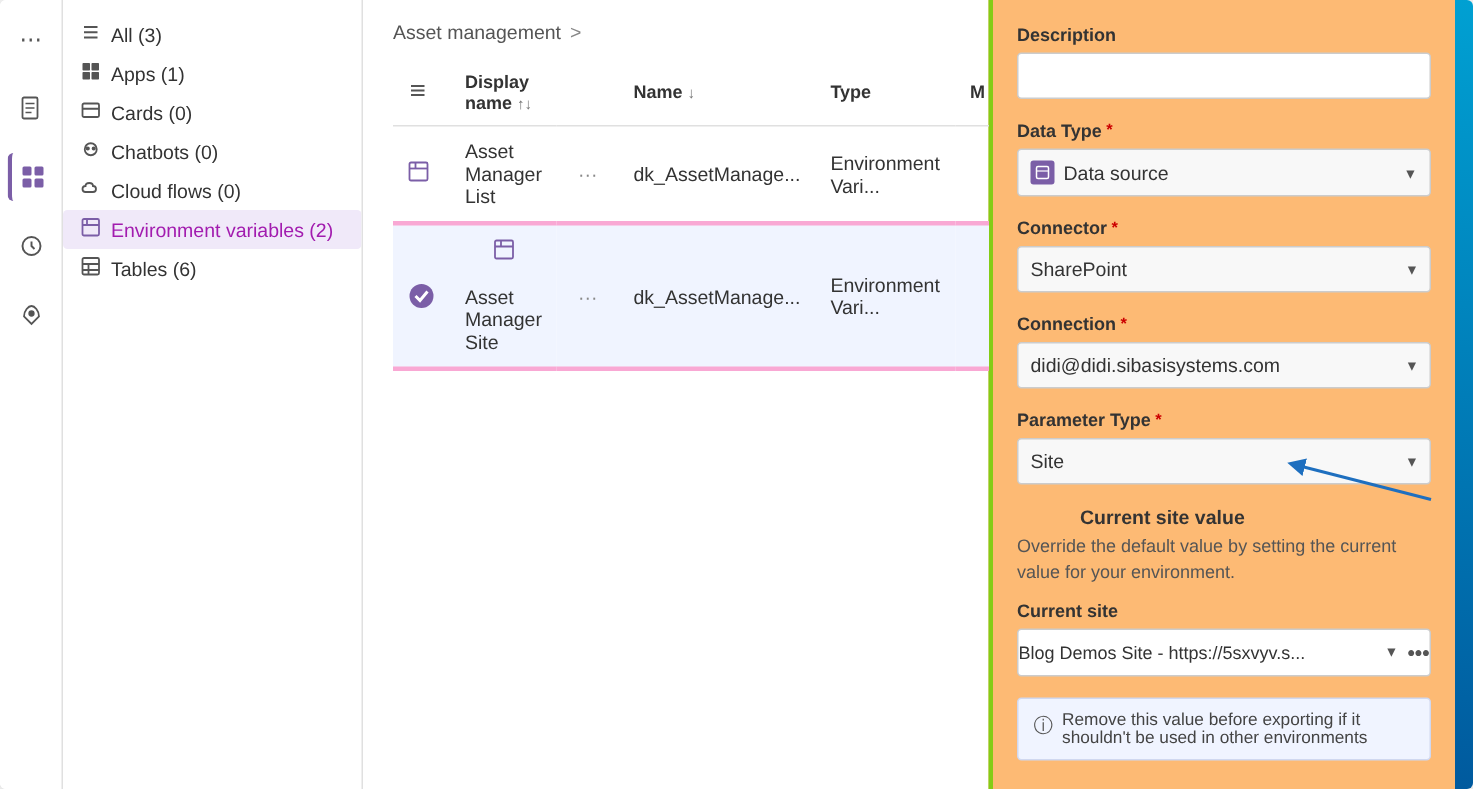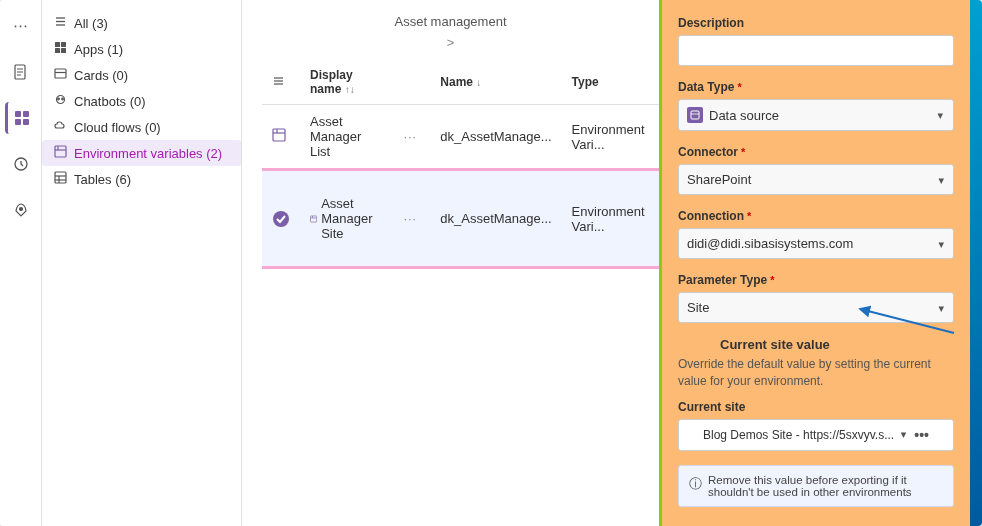--- a/index.html
+++ b/index.html
@@ -84,26 +84,25 @@
       flex: 1;
       display: flex;
       flex-direction: column;
       overflow: hidden;
       background: #fff;
     }
 
     
     .breadcrumb {
       display: flex;
-      align-items: center;
+      align-items: flex-end;
       padding: 14px 20px 10px;
       font-size: 13px;
       color: #555;
       gap: 6px;
-      flex-direction: column;
     }
     .breadcrumb-link { color: #555; }
     .breadcrumb-separator { color: #888; }
     .breadcrumb-current { font-weight: 600; color: #000; font-size: 15px; }
 
     
     .table-container {
       flex: 1;
       padding: 0 20px;
       overflow: auto;
@@ -264,21 +263,21 @@
       line-height: 1.4;
       margin-bottom: 10px;
     }
 
     .current-site-row {
       display: flex;
       align-items: center;
       gap: 4px;
       border: 1px solid #ccc;
       border-radius: 3px;
-      padding: 7px 24px;
+      padding: 7px 0;
       background: #fff;
     }
     .current-site-value {
       flex: 1;
       font-size: 12px;
       color: #333;
       overflow: hidden;
       text-overflow: ellipsis;
       white-space: nowrap;
     }
@@ -464,21 +463,21 @@
           </tr>
           <tr class="selected">
             <td class="col-icon">
               <span style="color:#7B5EA7; font-size:16px; display:flex; align-items:center; justify-content:center;">
                 <svg width="18" height="18" viewBox="0 0 18 18">
                     <circle cx="9" cy="9" r="8" fill="#7B5EA7"></circle>
                     <polyline points="5,9 8,12 13,6" fill="none" stroke="white" stroke-width="2"></polyline>
                   </svg>
               </span>
             </td>
-            <td style="display:flex; align-items:center; gap:4px; padding:25px 10px;">
+            <td style="display:flex; align-items:center; gap:17px; padding:9px 10px;flex-direction:column;">
               <svg width="14" height="14" viewBox="0 0 14 14" fill="none" stroke="#7B5EA7" stroke-width="1.2">
                   <rect x="1" y="1" width="12" height="12" rx="1"></rect>
                   <line x1="1" y1="5" x2="13" y2="5"></line>
                   <line x1="5" y1="1" x2="5" y2="5"></line>
                 </svg>
               <span>Asset Manager Site</span>
             </td>
             <td><span class="dots-btn">···</span></td>
             <td class="truncated">dk_AssetManage...</td>
             <td class="truncated">Environment Vari...</td>

